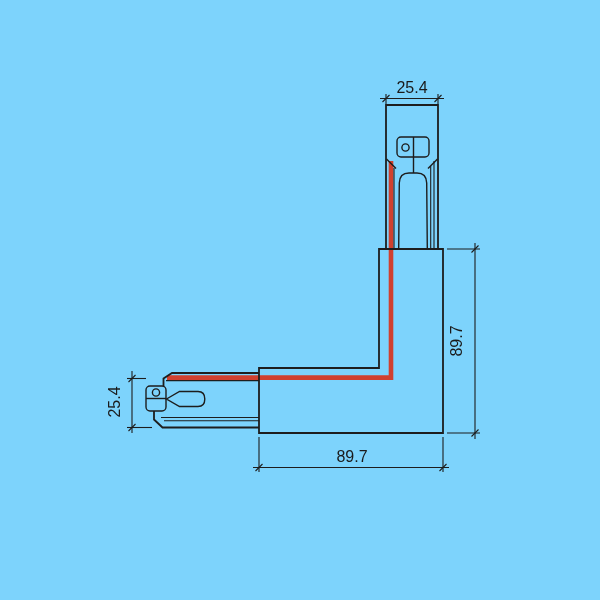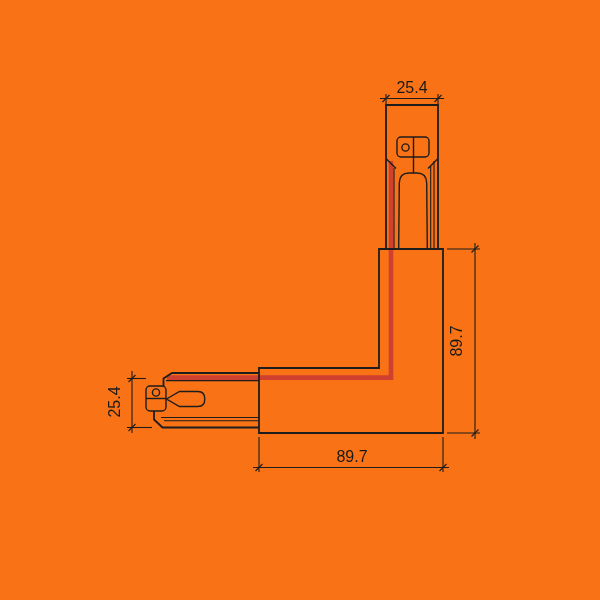--- a/index.html
+++ b/index.html
@@ -1,16 +1,16 @@
 <!DOCTYPE html>
 <html><head>
 <meta charset="utf-8">
 <style>
   html,body{margin:0;padding:0;background:#ffffff;}
-  .page{position:relative;width:600px;height:600px;background:#f97316;overflow:hidden;
+  .page{position:relative;width:600px;height:600px;background:#7dd3fc;overflow:hidden;
         font-family:"Liberation Sans", sans-serif;}
   svg{display:block;}
   .outline{stroke:#1d1d1d;stroke-width:1.8;fill:none;stroke-linecap:butt;stroke-linejoin:miter;}
   .detail{stroke:#1d1d1d;stroke-width:1.4;fill:none;stroke-linecap:butt;}
   .thin{stroke:#1d1d1d;stroke-width:1.1;fill:none;stroke-linecap:butt;}
   .dim{stroke:#1d1d1d;stroke-width:1.1;fill:none;stroke-linecap:butt;}
   .dimtext{font-family:"Liberation Sans", sans-serif;font-size:16px;fill:#1a1a1a;}
 </style>
 </head>
 <body>

